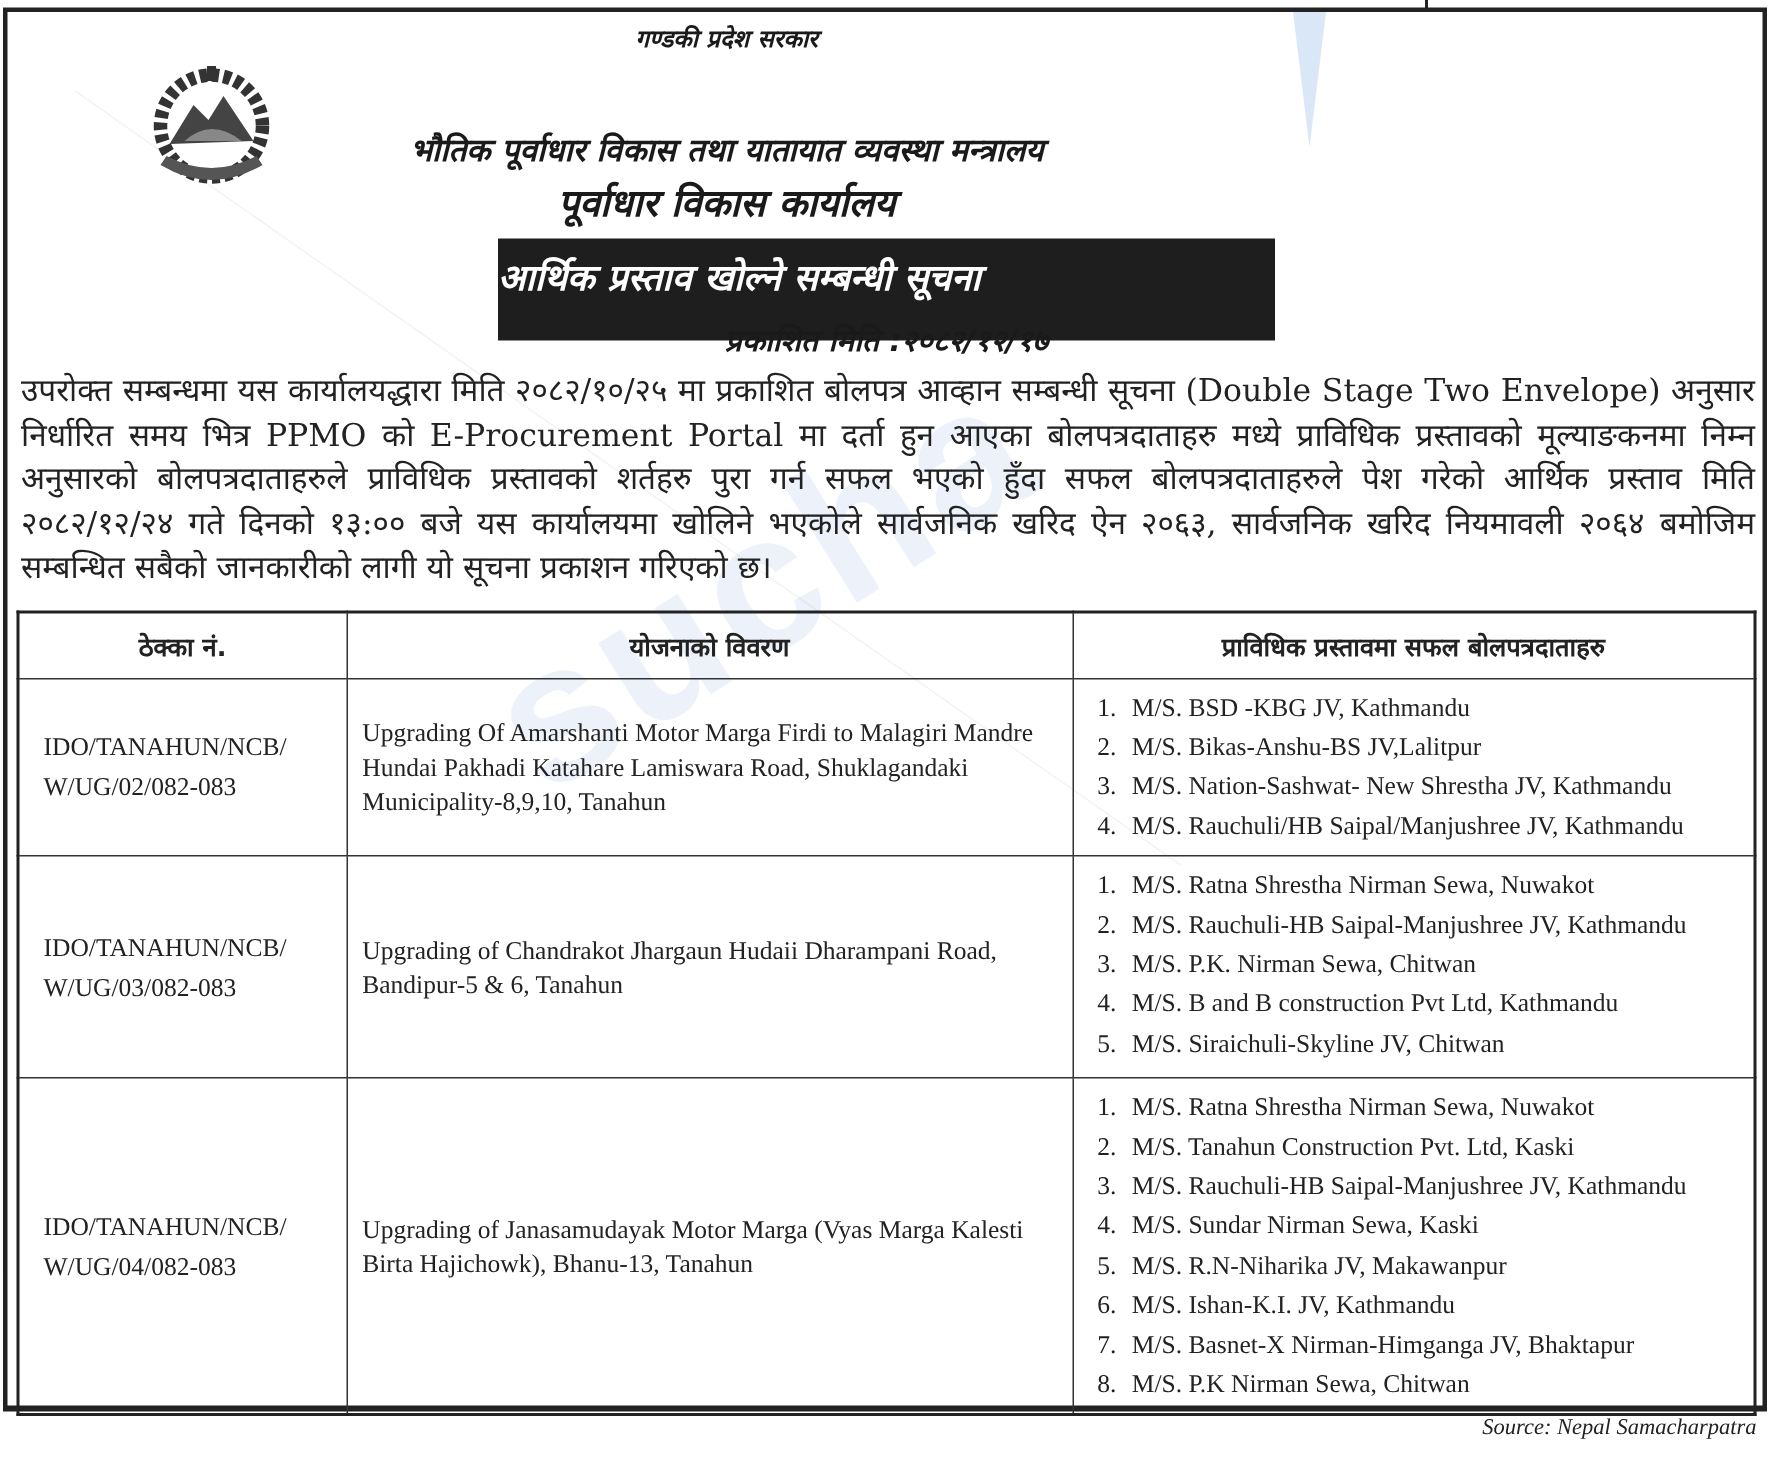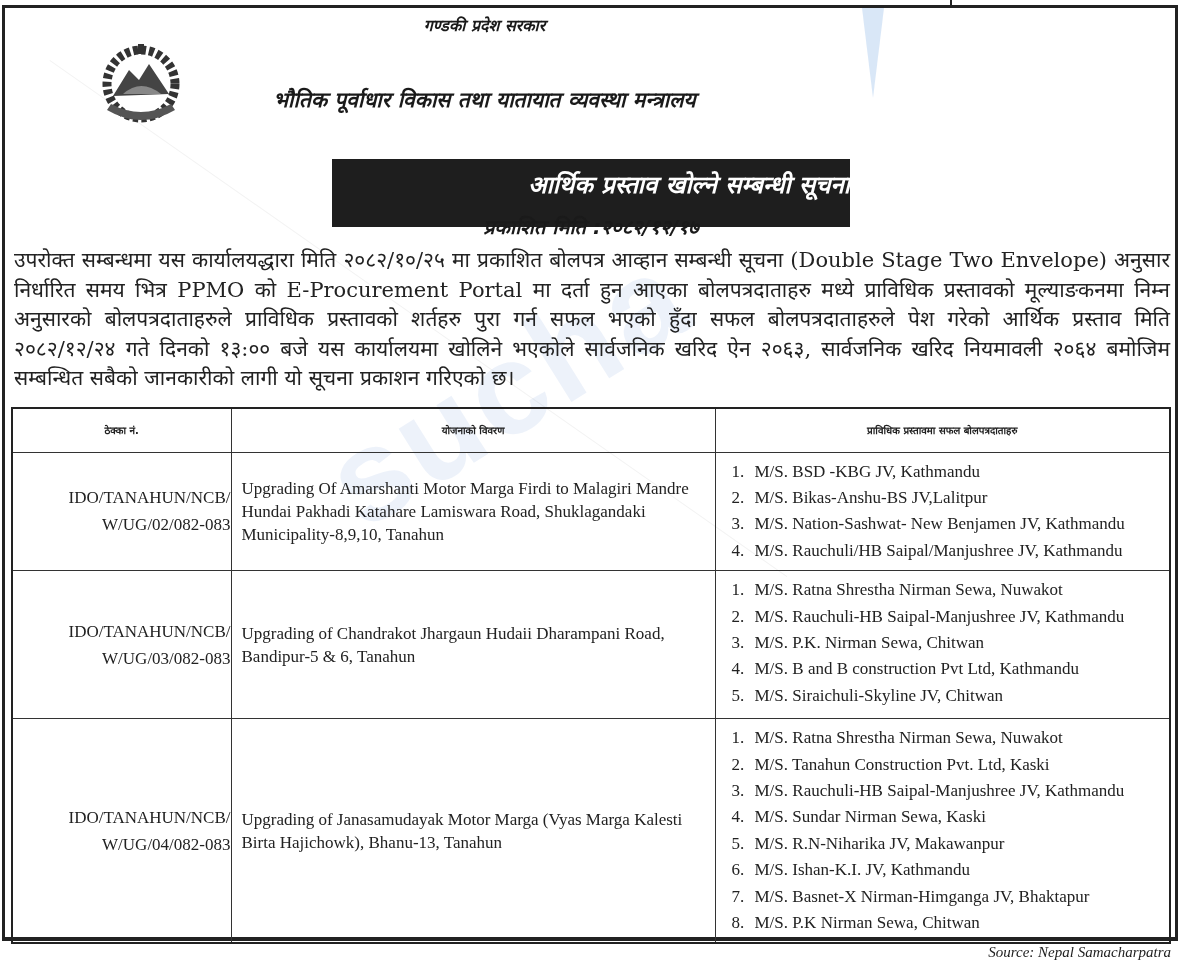--- a/index.html
+++ b/index.html
@@ -20,21 +20,21 @@
     .emblem { position: absolute; left: 95px; top: 38px; width: 92px; height: 92px; }
 
     .header { position: absolute; left: 0; top: 13px; width: 964px; text-align: center; font-family: "DejaVu Sans", sans-serif; font-style: italic; }
     .gov { font-size: 16px; font-weight: bold; line-height: 26px; margin-left: 5px; }
     .ministry { font-size: 21px; font-weight: bold; line-height: 34px; margin-left: 5px; margin-top: 44px; }
     .office { font-size: 25px; font-weight: bold; line-height: 38px; margin-left: 5px; }
     .district { font-size: 14px; font-weight: bold; line-height: 22px; margin-left: 5px; margin-top: 41px; }
 
     .title-bar {
       position: absolute; left: 332px; top: 159px; width: 518px; height: 68px;
-      background: #1e1e1e; color: #fff; text-align: right;
+      background: #1e1e1e; color: #fff; text-align: left;
       font-family: "DejaVu Sans", sans-serif; font-style: italic; font-weight: bold;
       font-size: 24px; line-height: 52px;
     }
     .pub-date {
       position: absolute; left: 332px; top: 214px; width: 518px; text-align: center;
       font-family: "DejaVu Sans", sans-serif; font-style: italic; font-weight: bold; font-size: 20px; line-height: 26px;
     }
 
     .body-text {
       position: absolute; left: 14px; top: 246px; width: 1156px;
@@ -42,23 +42,23 @@
       text-align: justify; text-align-last: left; color: #222;
     }
 
     table.notice {
       position: absolute; left: 11px; top: 407px; width: 1160px;
       border-collapse: collapse; border: 2px solid #222;
       font-family: "Liberation Serif", serif; font-size: 17px; color: #222;
     }
     table.notice th, table.notice td { border: 1px solid #333; }
     table.notice th {
-      height: 44px; font-family: "DejaVu Sans", sans-serif; font-weight: bold; font-size: 10px; text-align: center;
+      height: 44px; font-family: "DejaVu Sans", sans-serif; font-weight: bold; font-size: 17px; text-align: center;
     }
-    td.contract { width: 219px; text-align: right; line-height: 27px; vertical-align: middle; padding: 0 0; }
+    td.contract { width: 219px; text-align: left; line-height: 27px; vertical-align: middle; padding: 0 16px; }
     td.desc { width: 484px; vertical-align: middle; line-height: 23px; padding: 16px 10px; }
     td.bidders { vertical-align: top; padding: 6px 12px 6px 16px; }
     ol.bidder-list { list-style: none; }
     ol.bidder-list li { line-height: 26.4px; white-space: nowrap; }
     .num { display: inline-block; width: 23px; }
 
     .source {
       position: absolute; right: 10px; top: 944px;
       font-family: Liberation Serif, serif; font-style: italic; font-size: 15px; color: #222;
     }
@@ -79,20 +79,21 @@
     <path d="M18 58 L34 32 L44 42 L54 26 L74 56 Z" fill="#444"></path>
     <path d="M28 56 Q46 40 66 56 Z" fill="#888"></path>
     <rect x="43" y="6" width="6" height="10" fill="#333"></rect>
     <path d="M12 72 Q46 92 80 72 L76 66 Q46 82 16 66 Z" fill="#555"></path>
   </svg>
 </div>
 
 <div class="header">
   <div class="gov">गण्डकी प्रदेश सरकार</div>
   <div class="ministry">भौतिक पूर्वाधार विकास तथा यातायात व्यवस्था मन्त्रालय</div>
+  <div class="office">पूर्वाधार विकास कार्यालय</div>
   <div class="district">तनहुँ</div>
 </div>
 
 <div class="title-bar">आर्थिक प्रस्ताव खोल्ने सम्बन्धी सूचना</div>
 <div class="pub-date">प्रकाशित मिति :२०८२/१२/१७</div>
 
 <div class="body-text">उपरोक्त सम्बन्धमा यस कार्यालयद्धारा मिति २०८२/१०/२५ मा प्रकाशित बोलपत्र आव्हान सम्बन्धी सूचना (Double Stage Two Envelope) अनुसार निर्धारित समय भित्र PPMO को E-Procurement Portal मा दर्ता हुन आएका बोलपत्रदाताहरु मध्ये प्राविधिक प्रस्तावको मूल्याङकनमा निम्न अनुसारको बोलपत्रदाताहरुले प्राविधिक प्रस्तावको शर्तहरु पुरा गर्न सफल भएको हुँदा सफल बोलपत्रदाताहरुले पेश गरेको आर्थिक प्रस्ताव मिति २०८२/१२/२४ गते दिनको १३:०० बजे यस कार्यालयमा खोलिने भएकोले सार्वजनिक खरिद ऐन २०६३, सार्वजनिक खरिद नियमावली २०६४ बमोजिम सम्बन्धित सबैको जानकारीको लागी  यो सूचना प्रकाशन गरिएको छ।</div>
 
 <table class="notice">
   <thead>
@@ -106,21 +107,21 @@
     <tr style="height:118px;">
       <td class="contract">
         <div>IDO/TANAHUN/NCB/</div>
         <div>W/UG/02/082-083</div>
       </td>
       <td class="desc">Upgrading Of Amarshanti Motor Marga Firdi to Malagiri Mandre Hundai Pakhadi Katahare Lamiswara Road, Shuklagandaki Municipality-8,9,10, Tanahun</td>
       <td class="bidders">
         <ol class="bidder-list">
           <li><span class="num">1.</span><span>M/S. BSD -KBG JV, Kathmandu</span></li>
           <li><span class="num">2.</span><span>M/S. Bikas-Anshu-BS JV,Lalitpur</span></li>
-          <li><span class="num">3.</span><span>M/S. Nation-Sashwat- New Benjamen JV, Kathmandu</span></li>
+          <li><span class="num">3.</span><span>M/S. Nation-Sashwat- New Shrestha JV, Kathmandu</span></li>
           <li><span class="num">4.</span><span>M/S. Rauchuli/HB Saipal/Manjushree JV, Kathmandu</span></li>
         </ol>
       </td>
     </tr>
     <tr style="height:148px;">
       <td class="contract">
         <div>IDO/TANAHUN/NCB/</div>
         <div>W/UG/03/082-083</div>
       </td>
       <td class="desc">Upgrading of Chandrakot Jhargaun Hudaii Dharampani Road, Bandipur-5 &amp; 6, Tanahun</td>

